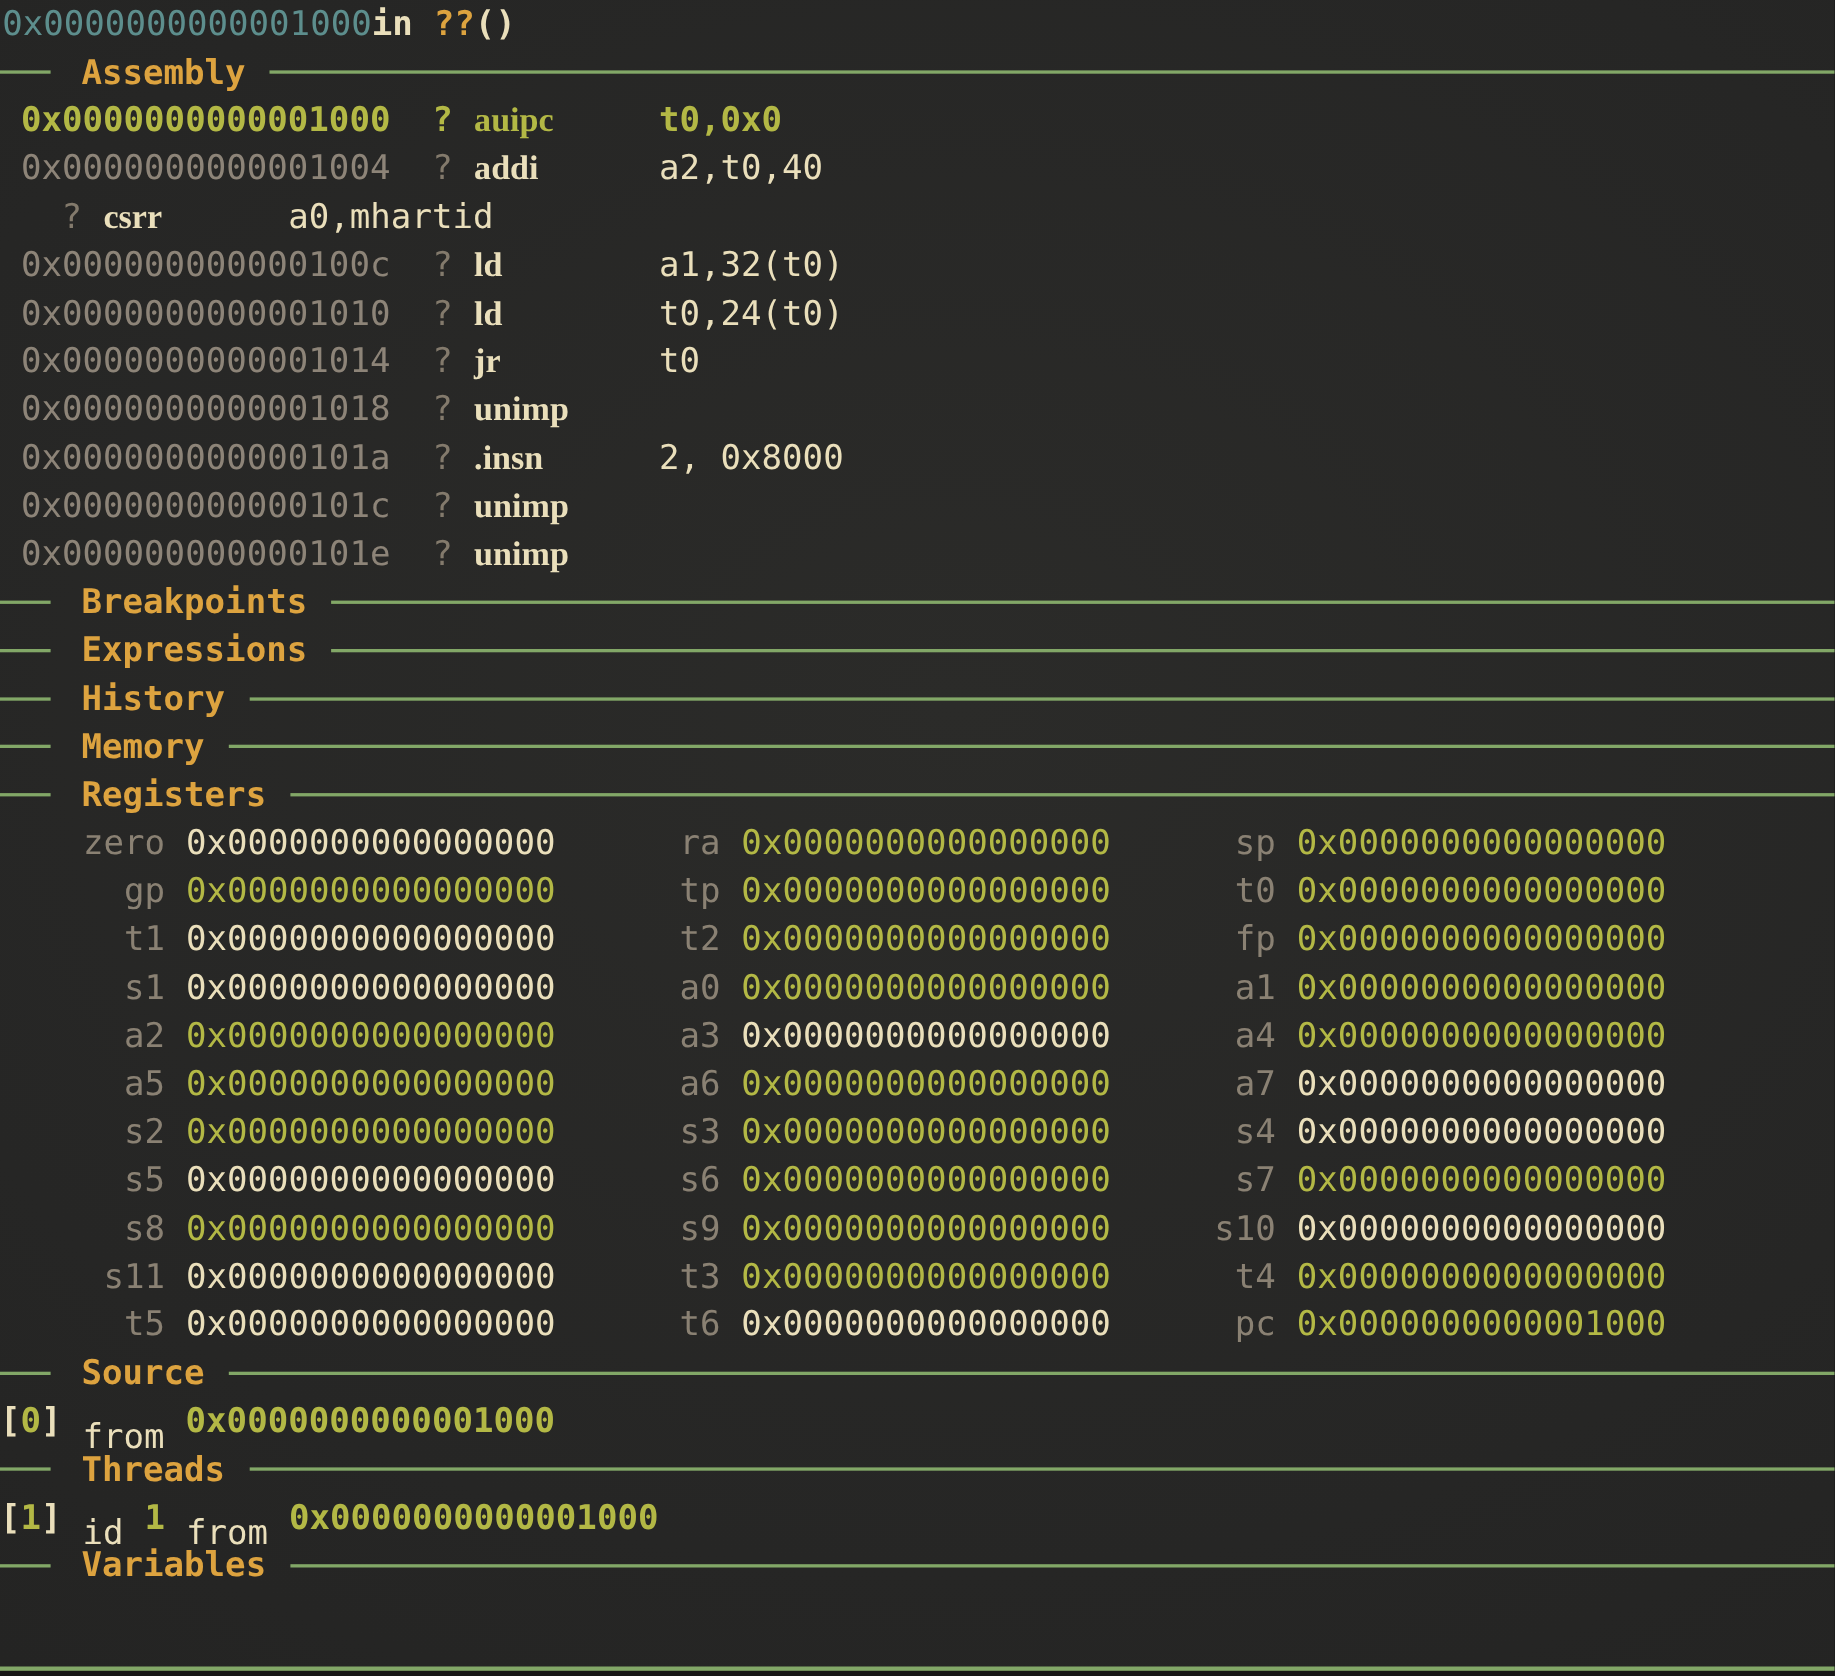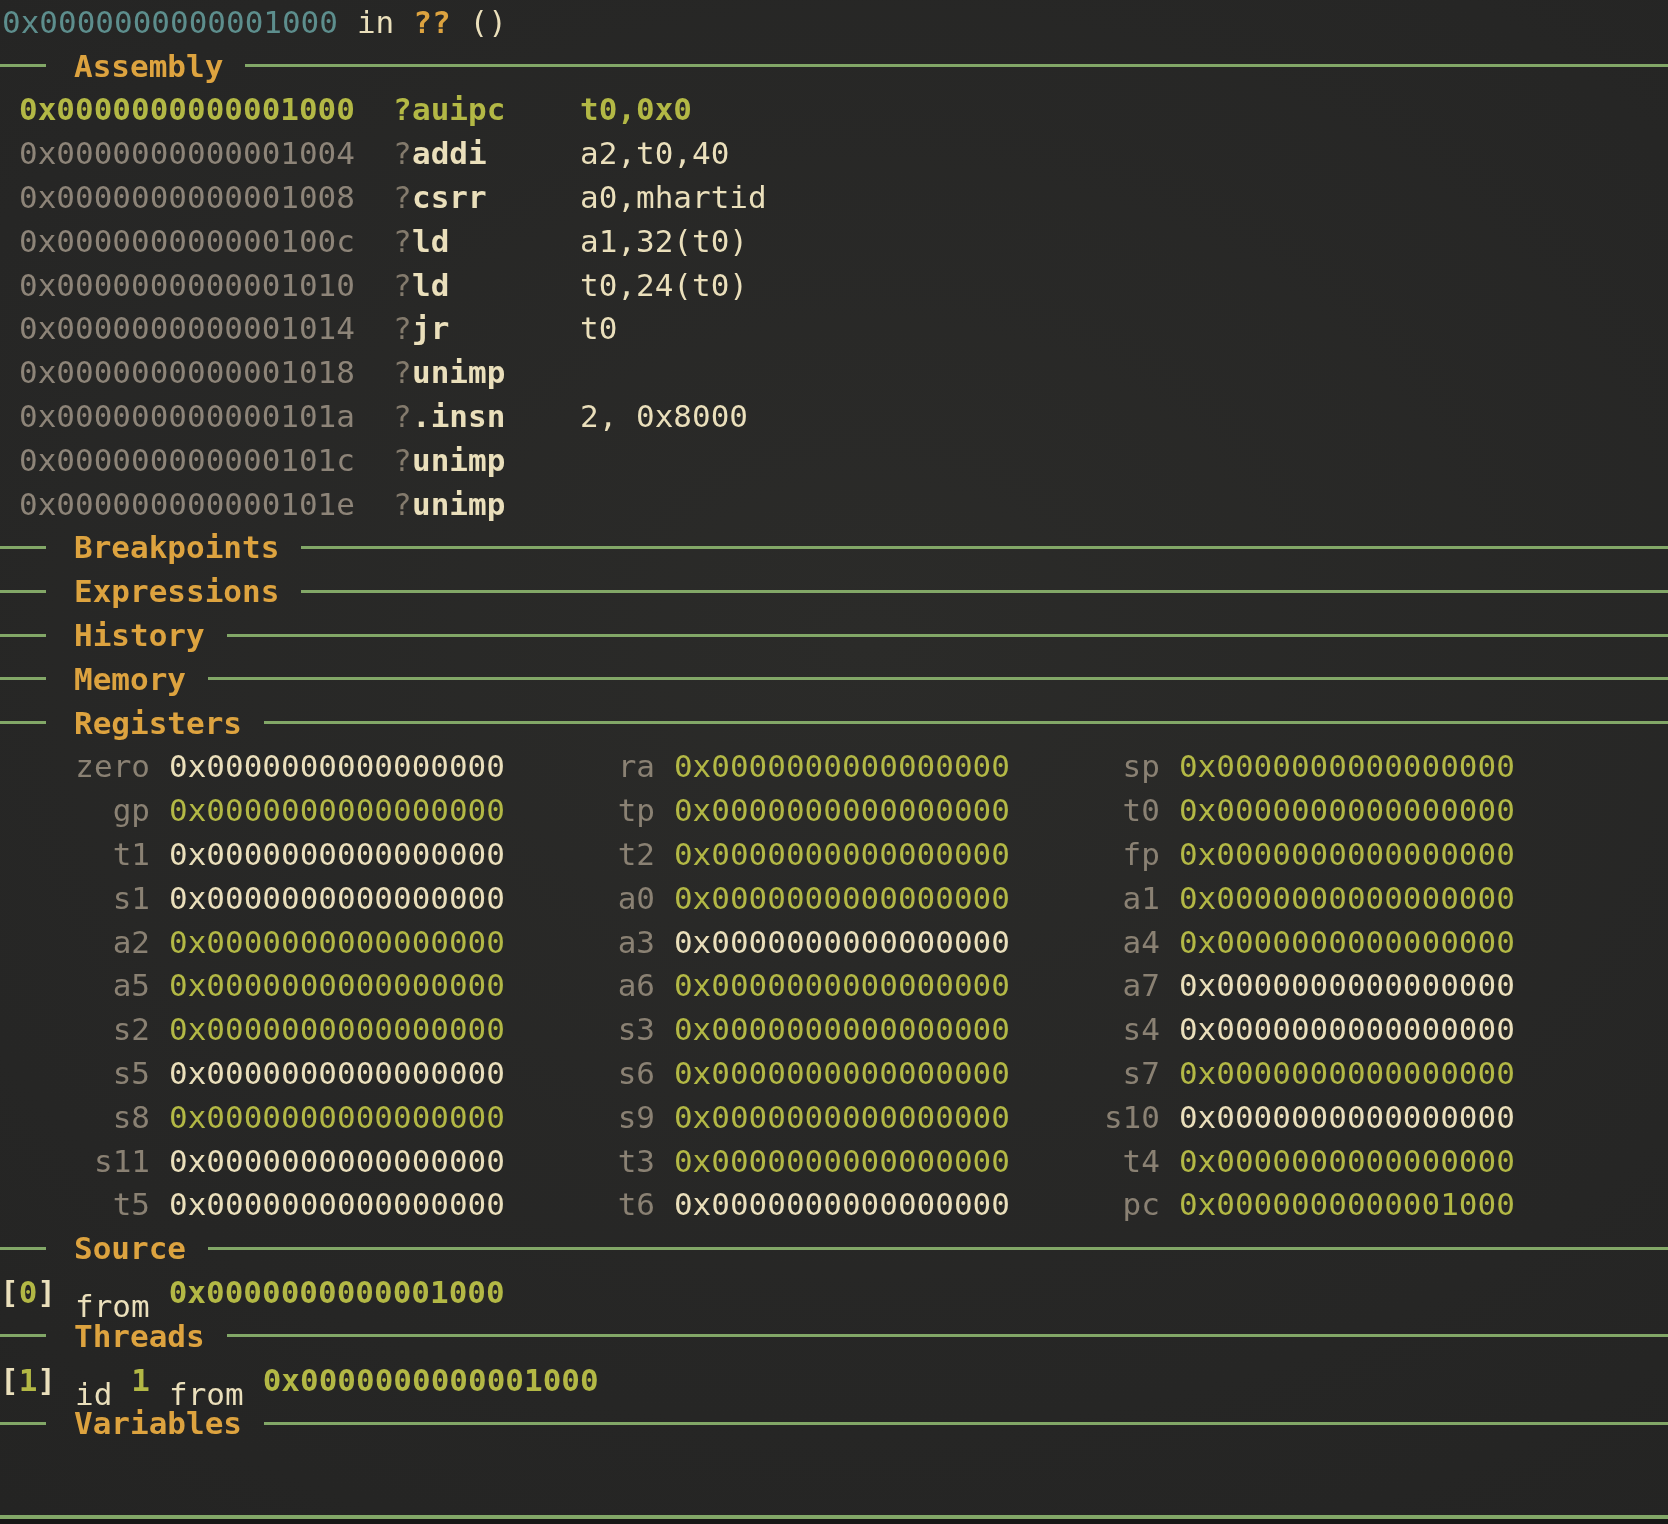--- a/index.html
+++ b/index.html
@@ -9,32 +9,32 @@
     overflow:hidden;
     background:radial-gradient(135% 115% at 52% 42%, #2b2b29 0%, #262625 45%, #232322 72%, #1b1b1a 100%);
     font-family:"DejaVu Sans Mono","Liberation Mono",monospace;
     font-size:31px;
     color:var(--cream,#eadfbb);
   }
   .row{height:43.8px;display:flex;align-items:center;white-space:pre;}
   
   .status{padding-left:2px;}
   .st-addr{color:var(--teal,#5d8e8d);font-weight:400;}
-  .st-in,.st-p{color:var(--cream,#eadfbb);font-weight:400;margin-left:19px;}
+  .st-in,.st-p{color:var(--cream,#eadfbb);font-weight:700;}
   .st-q{color:var(--orange,#dda33f);font-weight:700;margin-left:19px;}
   
   .hl{display:block;height:3px;background:var(--sep,#82a767);}
   .hl.l{flex:0 0 46px;}
   .hl.r{flex:1 1 auto;}
   .sect{color:var(--orange,#dda33f);font-weight:700;margin:0 22px 0 28px;}
   
   .asm-row{padding-left:19px;}
   .asm-addr{display:inline-block;width:337px;color:var(--gray,#8d8478);font-weight:400;}
   .asm-q{display:inline-block;width:19px;margin-left:37px;color:var(--graydim,#837a6c);font-weight:400;}
-  .asm-mn{display:inline-block;width:168px;color:var(--cream,#eadfbb);font-weight:700;}
+  .asm-mn{display:inline-block;width:168px;margin-left:19px;color:var(--cream,#eadfbb);font-weight:700;font-family:Liberation Serif, serif;}
   .asm-op{color:var(--cream,#eadfbb);font-weight:400;}
   .asm-row.cur .asm-addr,.asm-row.cur .asm-q,.asm-row.cur .asm-mn,.asm-row.cur .asm-op{
     color:var(--green,#b3b845);font-weight:700;}
   
   .reg-cell{flex:0 0 490px;display:flex;align-items:center;}
   .reg-name{display:inline-block;width:150px;text-align:right;color:var(--gray2,#8a8173);font-weight:400;}
   .reg-val{margin-left:19px;font-weight:400;color:var(--cream,#eadfbb);}
   .reg-val.chg{color:var(--green,#b3b845);}
   
   .br{color:var(--cream,#eadfbb);font-weight:700;}
@@ -59,21 +59,21 @@
   </div>
 
   <div class="row sec">
     <i class="hl l"></i>
     <b class="sect">Assembly</b>
     <i class="hl r"></i>
   </div>
   <div id="asm-lines">
       <div class="row asm-row cur"><span class="asm-addr">0x0000000000001000</span><span class="asm-q">?</span><span class="asm-mn">auipc</span><span class="asm-op">t0,0x0</span></div>
       <div class="row asm-row"><span class="asm-addr">0x0000000000001004</span><span class="asm-q">?</span><span class="asm-mn">addi</span><span class="asm-op">a2,t0,40</span></div>
-      <div class="row asm-row"><span class="asm-addr">0x0000000000001008</span><span class="asm-q">?</span><span class="asm-mn">csrr</span><span class="asm-op">a0,mhartid</span></div>
+      <div class="row asm-row"><span class="asm-q">?</span><span class="asm-mn">csrr</span><span class="asm-op">a0,mhartid</span></div>
       <div class="row asm-row"><span class="asm-addr">0x000000000000100c</span><span class="asm-q">?</span><span class="asm-mn">ld</span><span class="asm-op">a1,32(t0)</span></div>
       <div class="row asm-row"><span class="asm-addr">0x0000000000001010</span><span class="asm-q">?</span><span class="asm-mn">ld</span><span class="asm-op">t0,24(t0)</span></div>
       <div class="row asm-row"><span class="asm-addr">0x0000000000001014</span><span class="asm-q">?</span><span class="asm-mn">jr</span><span class="asm-op">t0</span></div>
       <div class="row asm-row"><span class="asm-addr">0x0000000000001018</span><span class="asm-q">?</span><span class="asm-mn">unimp</span><span class="asm-op"></span></div>
       <div class="row asm-row"><span class="asm-addr">0x000000000000101a</span><span class="asm-q">?</span><span class="asm-mn">.insn</span><span class="asm-op">2, 0x8000</span></div>
       <div class="row asm-row"><span class="asm-addr">0x000000000000101c</span><span class="asm-q">?</span><span class="asm-mn">unimp</span><span class="asm-op"></span></div>
       <div class="row asm-row"><span class="asm-addr">0x000000000000101e</span><span class="asm-q">?</span><span class="asm-mn">unimp</span><span class="asm-op"></span></div>
     </div>
 
   <div class="row sec">

